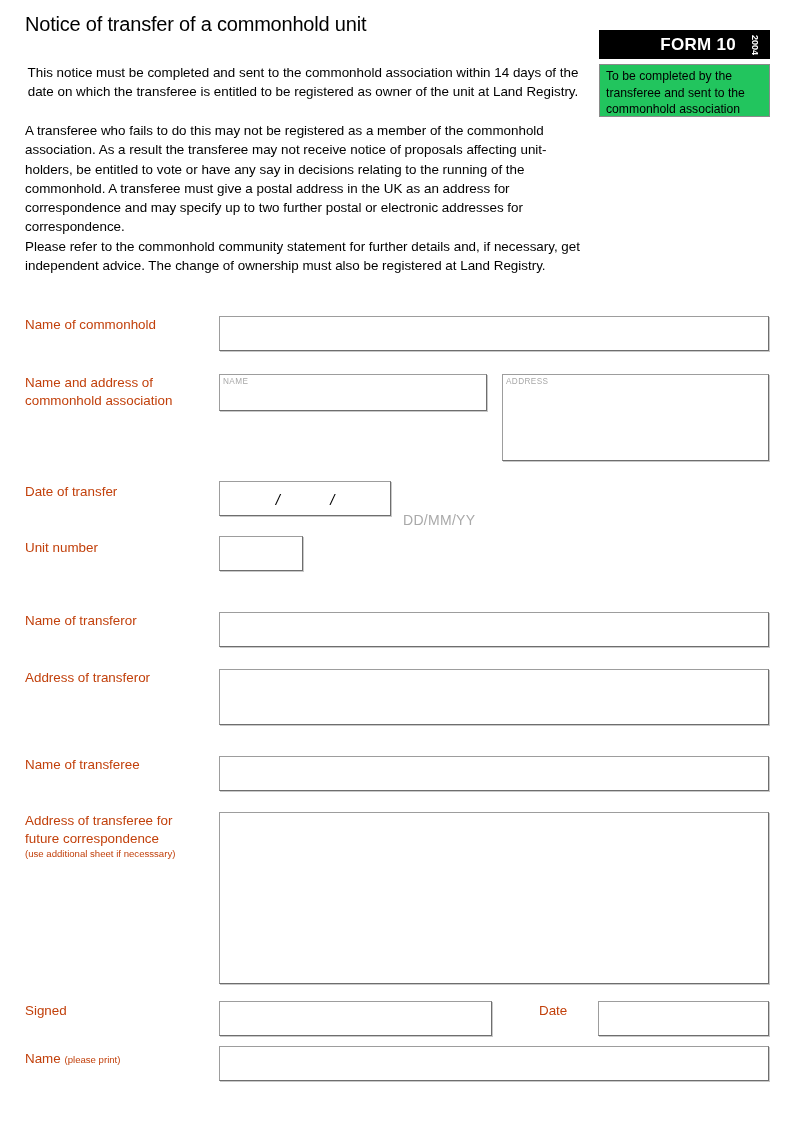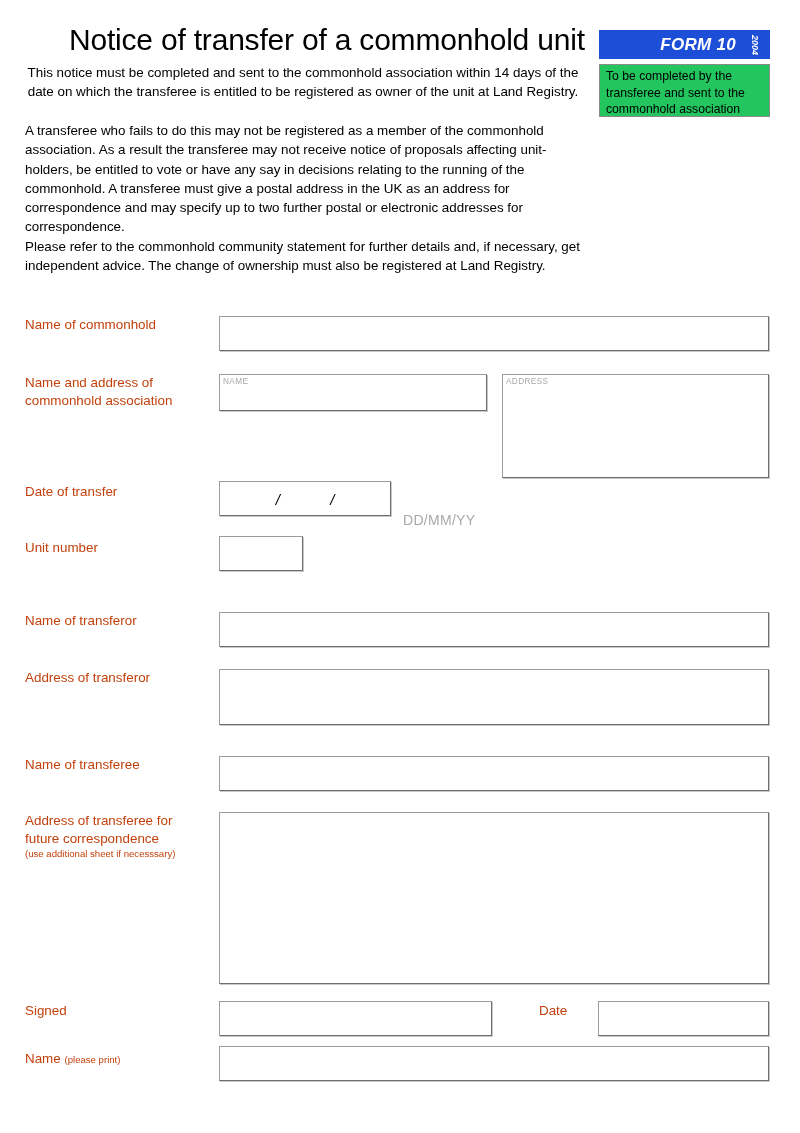--- a/index.html
+++ b/index.html
@@ -21,27 +21,26 @@
     position: absolute;
     left: 0; top: 0;
     width: 800px;
     height: 1133px;
   }
 
   
   .title {
     position: absolute;
     left: 25px;
-    top: 26px;
-    font-size: 30px;
+    top: 10px;
+    font-size: 20px;
     font-weight: 400;
     letter-spacing: -0.2px;
     line-height: 28px;
     white-space: nowrap;
-    margin-left: 44px;
   }
 
   .intro {
     position: absolute;
     left: 25px;
     width: 556px;
     font-size: 13.4px;
     line-height: 19.3px;
     text-align: left;
   }
@@ -49,22 +48,21 @@
   .intro.p2 { top: 121px; }
   .intro.p3 { top: 237px; }
 
   
   .badge {
     position: absolute;
     left: 599px;
     top: 30px;
     width: 171px;
     height: 29px;
-    background: #1d4ed8;
-    font-style: italic;
+    background: #000000;
   }
   .badge-label {
     position: absolute;
     right: 34px;
     top: 50%;
     transform: translateY(-50%);
     color: #ffffff;
     font-size: 17px;
     font-weight: bold;
     letter-spacing: 0.3px;
@@ -178,21 +176,21 @@
 
   <div class="flabel" style="left:25px; top:374px;">
     <span>Name and address of</span><br>
     <span>commonhold association</span>
   </div>
 
   <div class="fbox" style="left:219px; top:374px; width:268px; height:37px;">
     <span class="microlabel">NAME</span>
   </div>
 
-  <div class="fbox" style="left:502px; top:374px; width:267px; height:104px;">
+  <div class="fbox" style="left:502px; top:374px; width:267px; height:87px;">
     <span class="microlabel">ADDRESS</span>
   </div>
 
   <div class="flabel" style="left:25px; top:483px;">Date of transfer</div>
   <div class="fbox" style="left:219px; top:481px; width:172px; height:35px;">
     <div class="slashes">
       <span>/</span>
       <span class="gap"></span>
       <span>/</span>
     </div>

